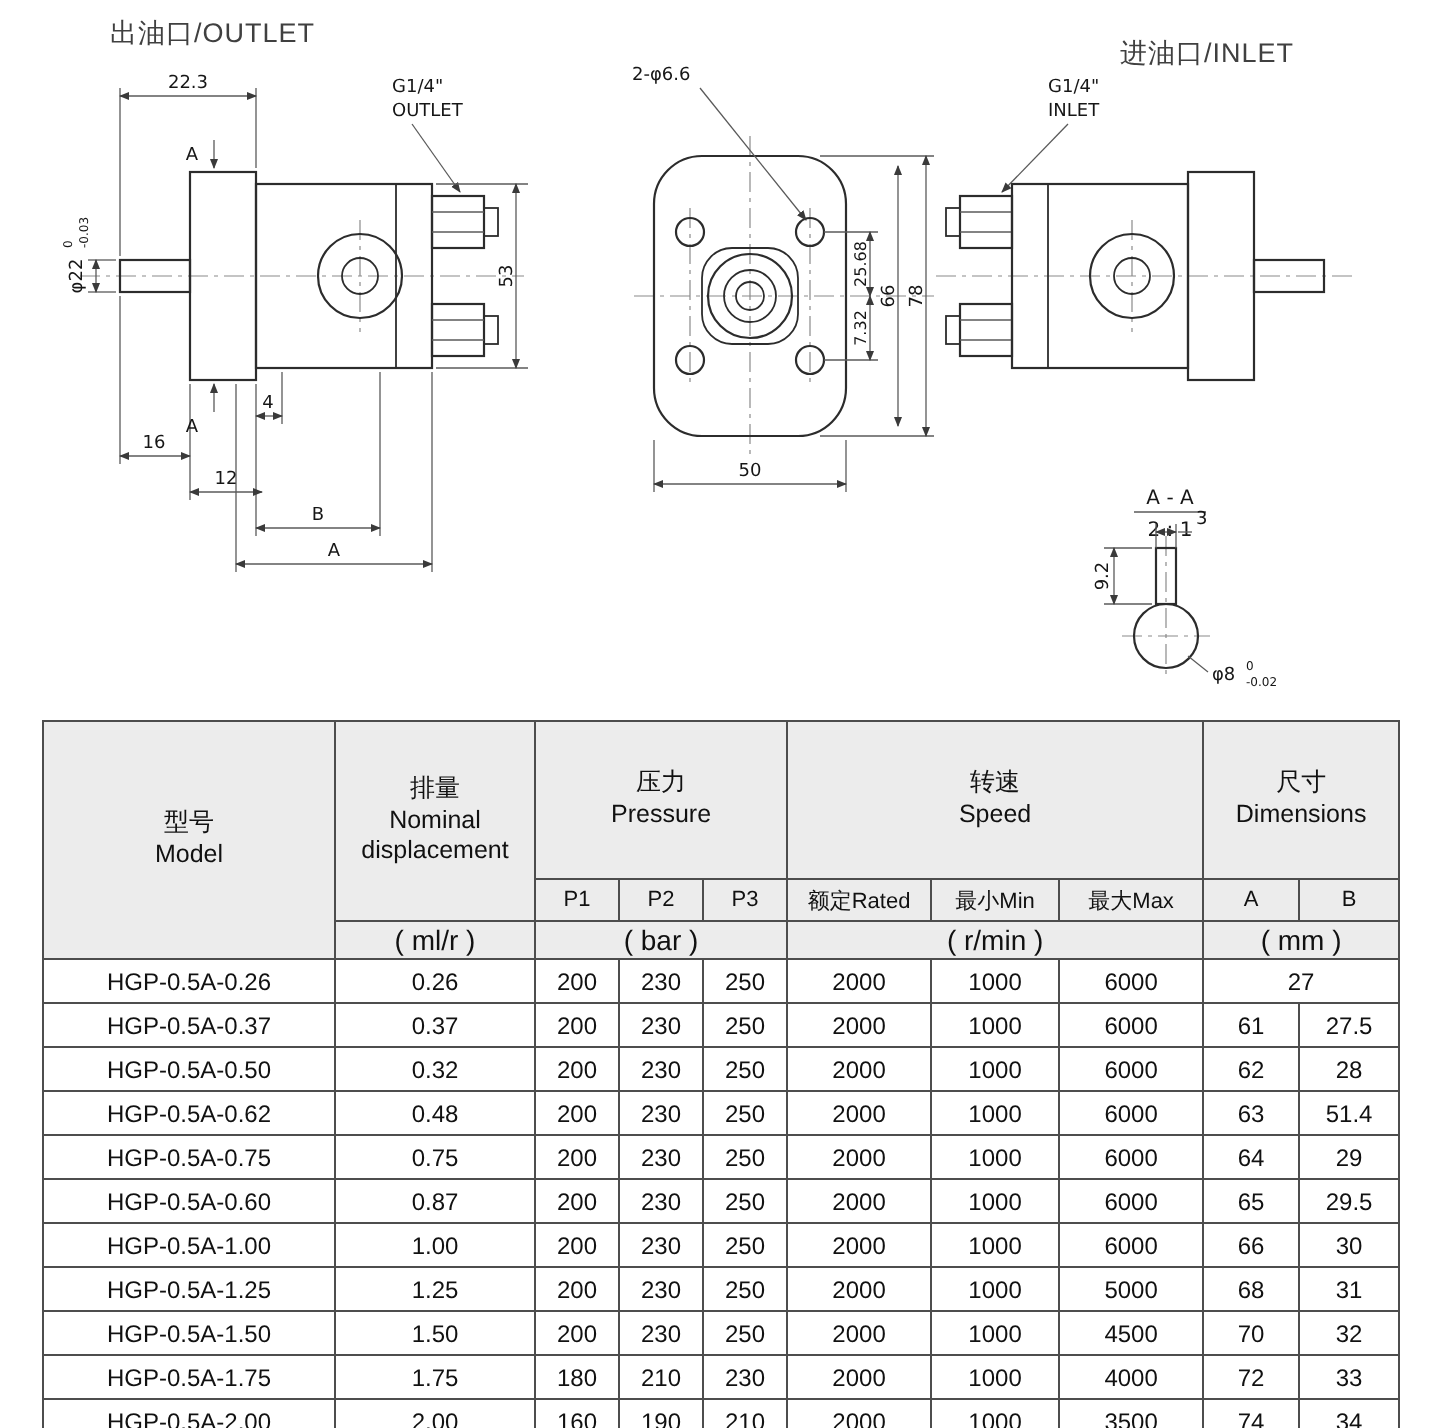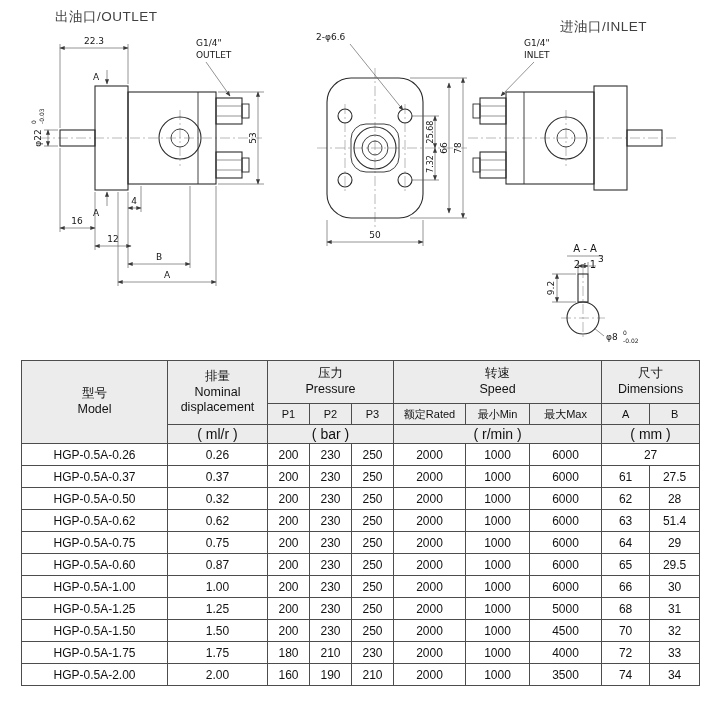--- a/index.html
+++ b/index.html
@@ -26,21 +26,21 @@
   svg .dimsm{font-size:8px;}
   svg .lbl{font-size:9px;}
   svg .tol{font-size:6px;}
   svg .sec{font-size:10px;}
 
   
   .table-wrap{position:absolute;left:21px;top:360px;width:678px;}
   table.spec{border-collapse:collapse;width:678px;table-layout:fixed;background:#fff;border:1.5px solid #3f3f3f;}
   .spec th,.spec td{border:1px solid #4d4d4d;text-align:center;vertical-align:middle;padding:0 2px;font-weight:400;}
   .spec thead th{background:#ececec;color:#111;}
-  .spec .h-main{height:42px;line-height:1.3;font-size:12.5px;padding:0 0;}
+  .spec .h-main{height:42px;line-height:1.3;font-size:12.5px;padding:18px 0;}
   .spec .h-sub{height:20px;font-size:11px;}
   .spec .h-unit{height:18px;font-size:14px;}
   .spec td{height:21px;font-size:12px;}
   .h-line{display:block;line-height:1.25;}
 </style>
 </head>
 <body>
 
 <div class="page">
 
@@ -328,21 +328,21 @@
             <td>230</td>
             <td>250</td>
             <td>2000</td>
             <td>1000</td>
             <td>6000</td>
             <td>62</td>
             <td>28</td>
           </tr>
           <tr>
             <td>HGP-0.5A-0.62</td>
-            <td>0.62</td>
+            <td>0.48</td>
             <td>200</td>
             <td>230</td>
             <td>250</td>
             <td>2000</td>
             <td>1000</td>
             <td>6000</td>
             <td>63</td>
             <td>51.4</td>
           </tr>
           <tr>

